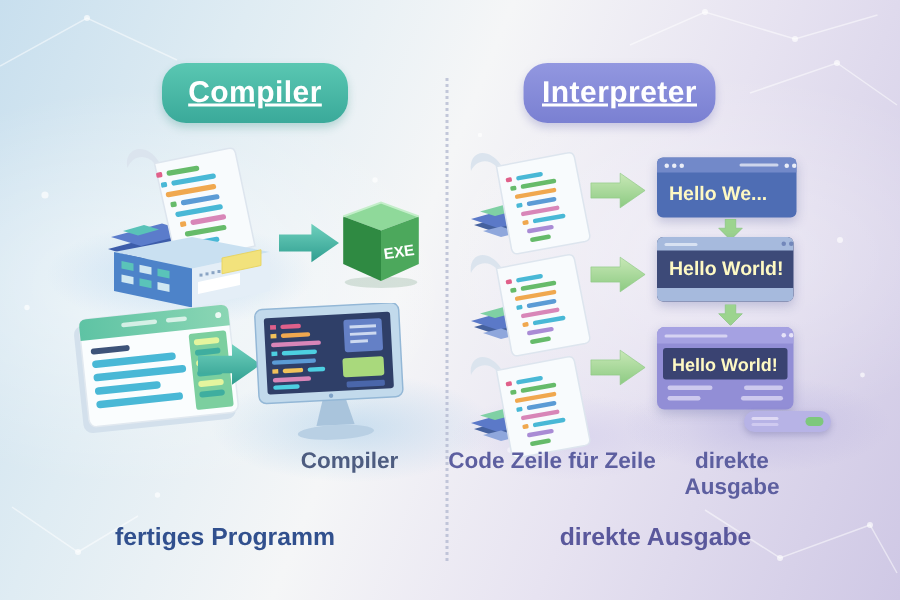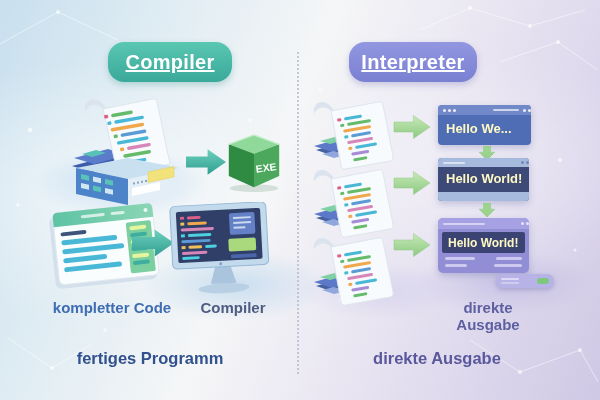--- a/index.html
+++ b/index.html
@@ -254,21 +254,20 @@
       <rect x="64" y="12" width="26" height="22" rx="2" fill="#6480c6"></rect>
       <rect x="68" y="16" width="18" height="2" fill="#cdd9f0"></rect>
       <rect x="68" y="21" width="18" height="2" fill="#cdd9f0"></rect>
       <rect x="68" y="26" width="12" height="2" fill="#cdd9f0"></rect>
       <rect x="62" y="38" width="28" height="13" rx="2" fill="#a9d97c"></rect>
       <rect x="64" y="54" width="26" height="4" rx="1" fill="#4a66aa"></rect>
       <circle cx="53" cy="63" r="1.5" fill="#7fa3c8"></circle>
     </g>
   </svg>
 
-  <div class="caption cap-blue" style="left:36px;top:299px;width:152px">kompletter Code</div>
   <div class="caption cap-gray" style="left:180px;top:299px;width:106px">Compiler</div>
   <div class="caption cap-big-left" style="left:50px;top:349px;width:200px">fertiges Programm</div>
 
   <svg class="abs" style="left:308px;top:94px" width="100" height="84" viewBox="0 0 100 84">
       <use href="#codePage"></use>
     </svg>
   <svg class="abs" style="left:308px;top:162px" width="100" height="84" viewBox="0 0 100 84">
       <use href="#codePage"></use>
     </svg>
   <svg class="abs" style="left:308px;top:230px" width="100" height="84" viewBox="0 0 100 84">
@@ -325,16 +324,17 @@
       <span class="lline w22"></span>
       <span class="lline w28"></span>
     </div>
   </div>
 
   <div class="pill">
     <span class="pill-lines"></span>
     <span class="pill-btn"></span>
   </div>
 
+  <div class="caption cap-purple" style="left:296px;top:299px;width:144px">Code Zeile für Zeile</div>
   <div class="caption cap-purple" style="left:432px;top:299px;width:112px">direkte Ausgabe</div>
   <div class="caption cap-big-right" style="left:337px;top:349px;width:200px">direkte Ausgabe</div>
 
 </div>
 
 </body></html>

